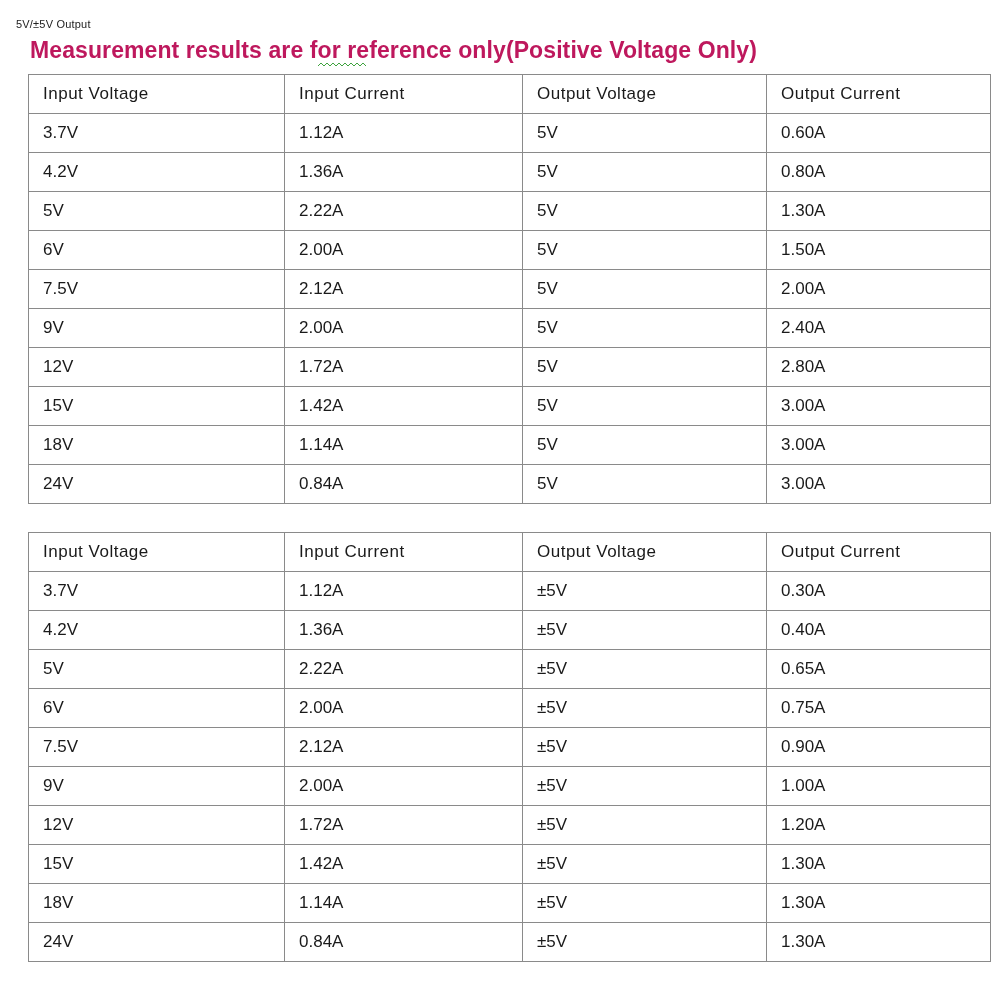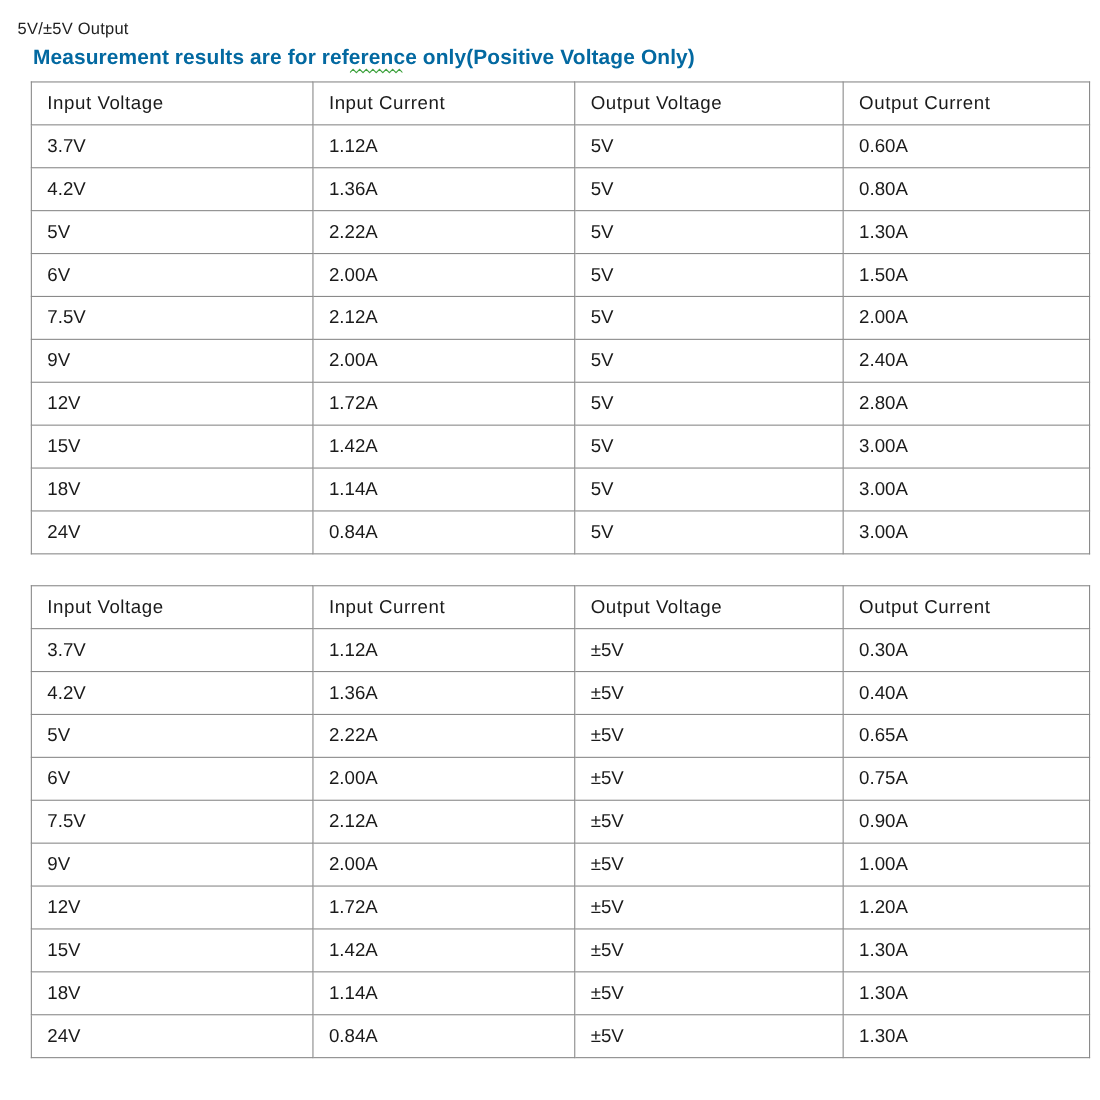--- a/index.html
+++ b/index.html
@@ -15,30 +15,30 @@
     overflow: hidden;
   }
   .page {
     position: relative;
     width: 1000px;
     height: 1000px;
     box-sizing: border-box;
     padding: 18px 14px 0 14px;
   }
   .doc-label {
-    font-size: 15px;
+    font-size: 11px;
     color: #222222;
     line-height: 1.2;
     margin: 0 0 6px 2px;
     letter-spacing: 0.2px;
   }
   .section-title {
-    font-size: 19px;
+    font-size: 23px;
     font-weight: bold;
-    color: #0369a1;
+    color: #be185d;
     margin: 0 0 10px 16px;
     letter-spacing: 0.1px;
     white-space: nowrap;
     position: relative;
     display: inline-block;
   }
   .section-title .squiggle {
     position: absolute;
     left: 288px;
     bottom: -3px;

